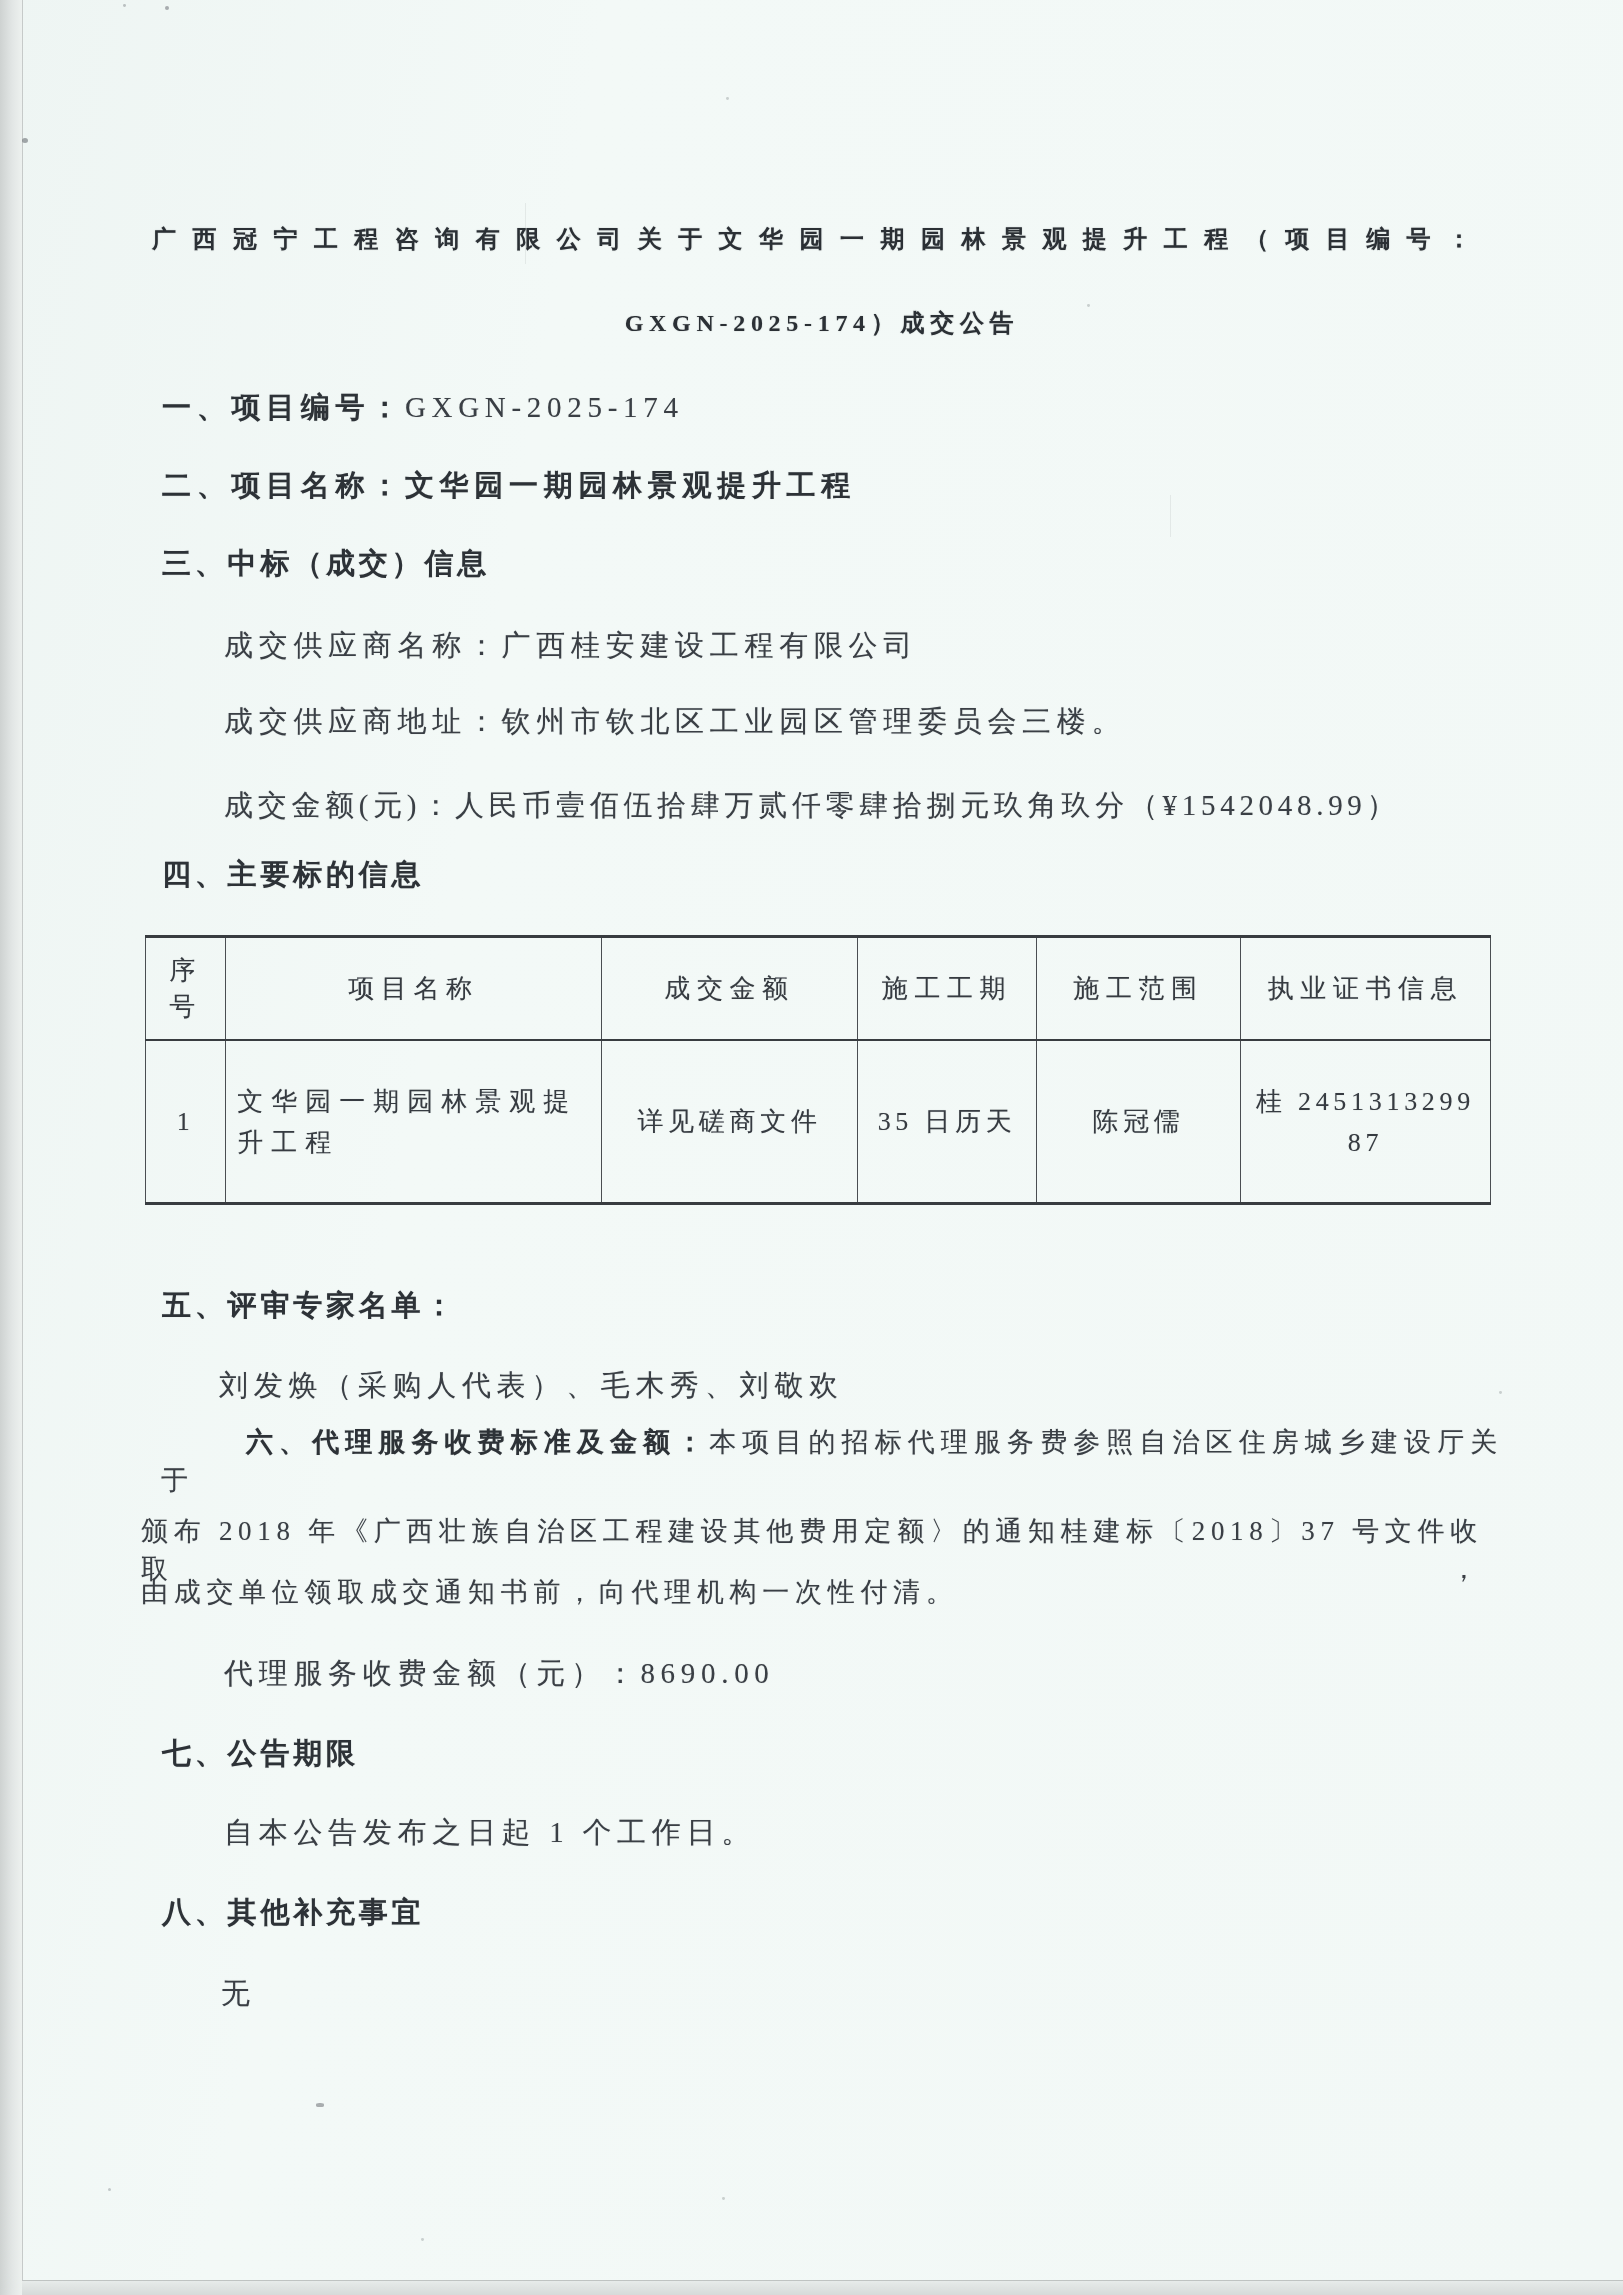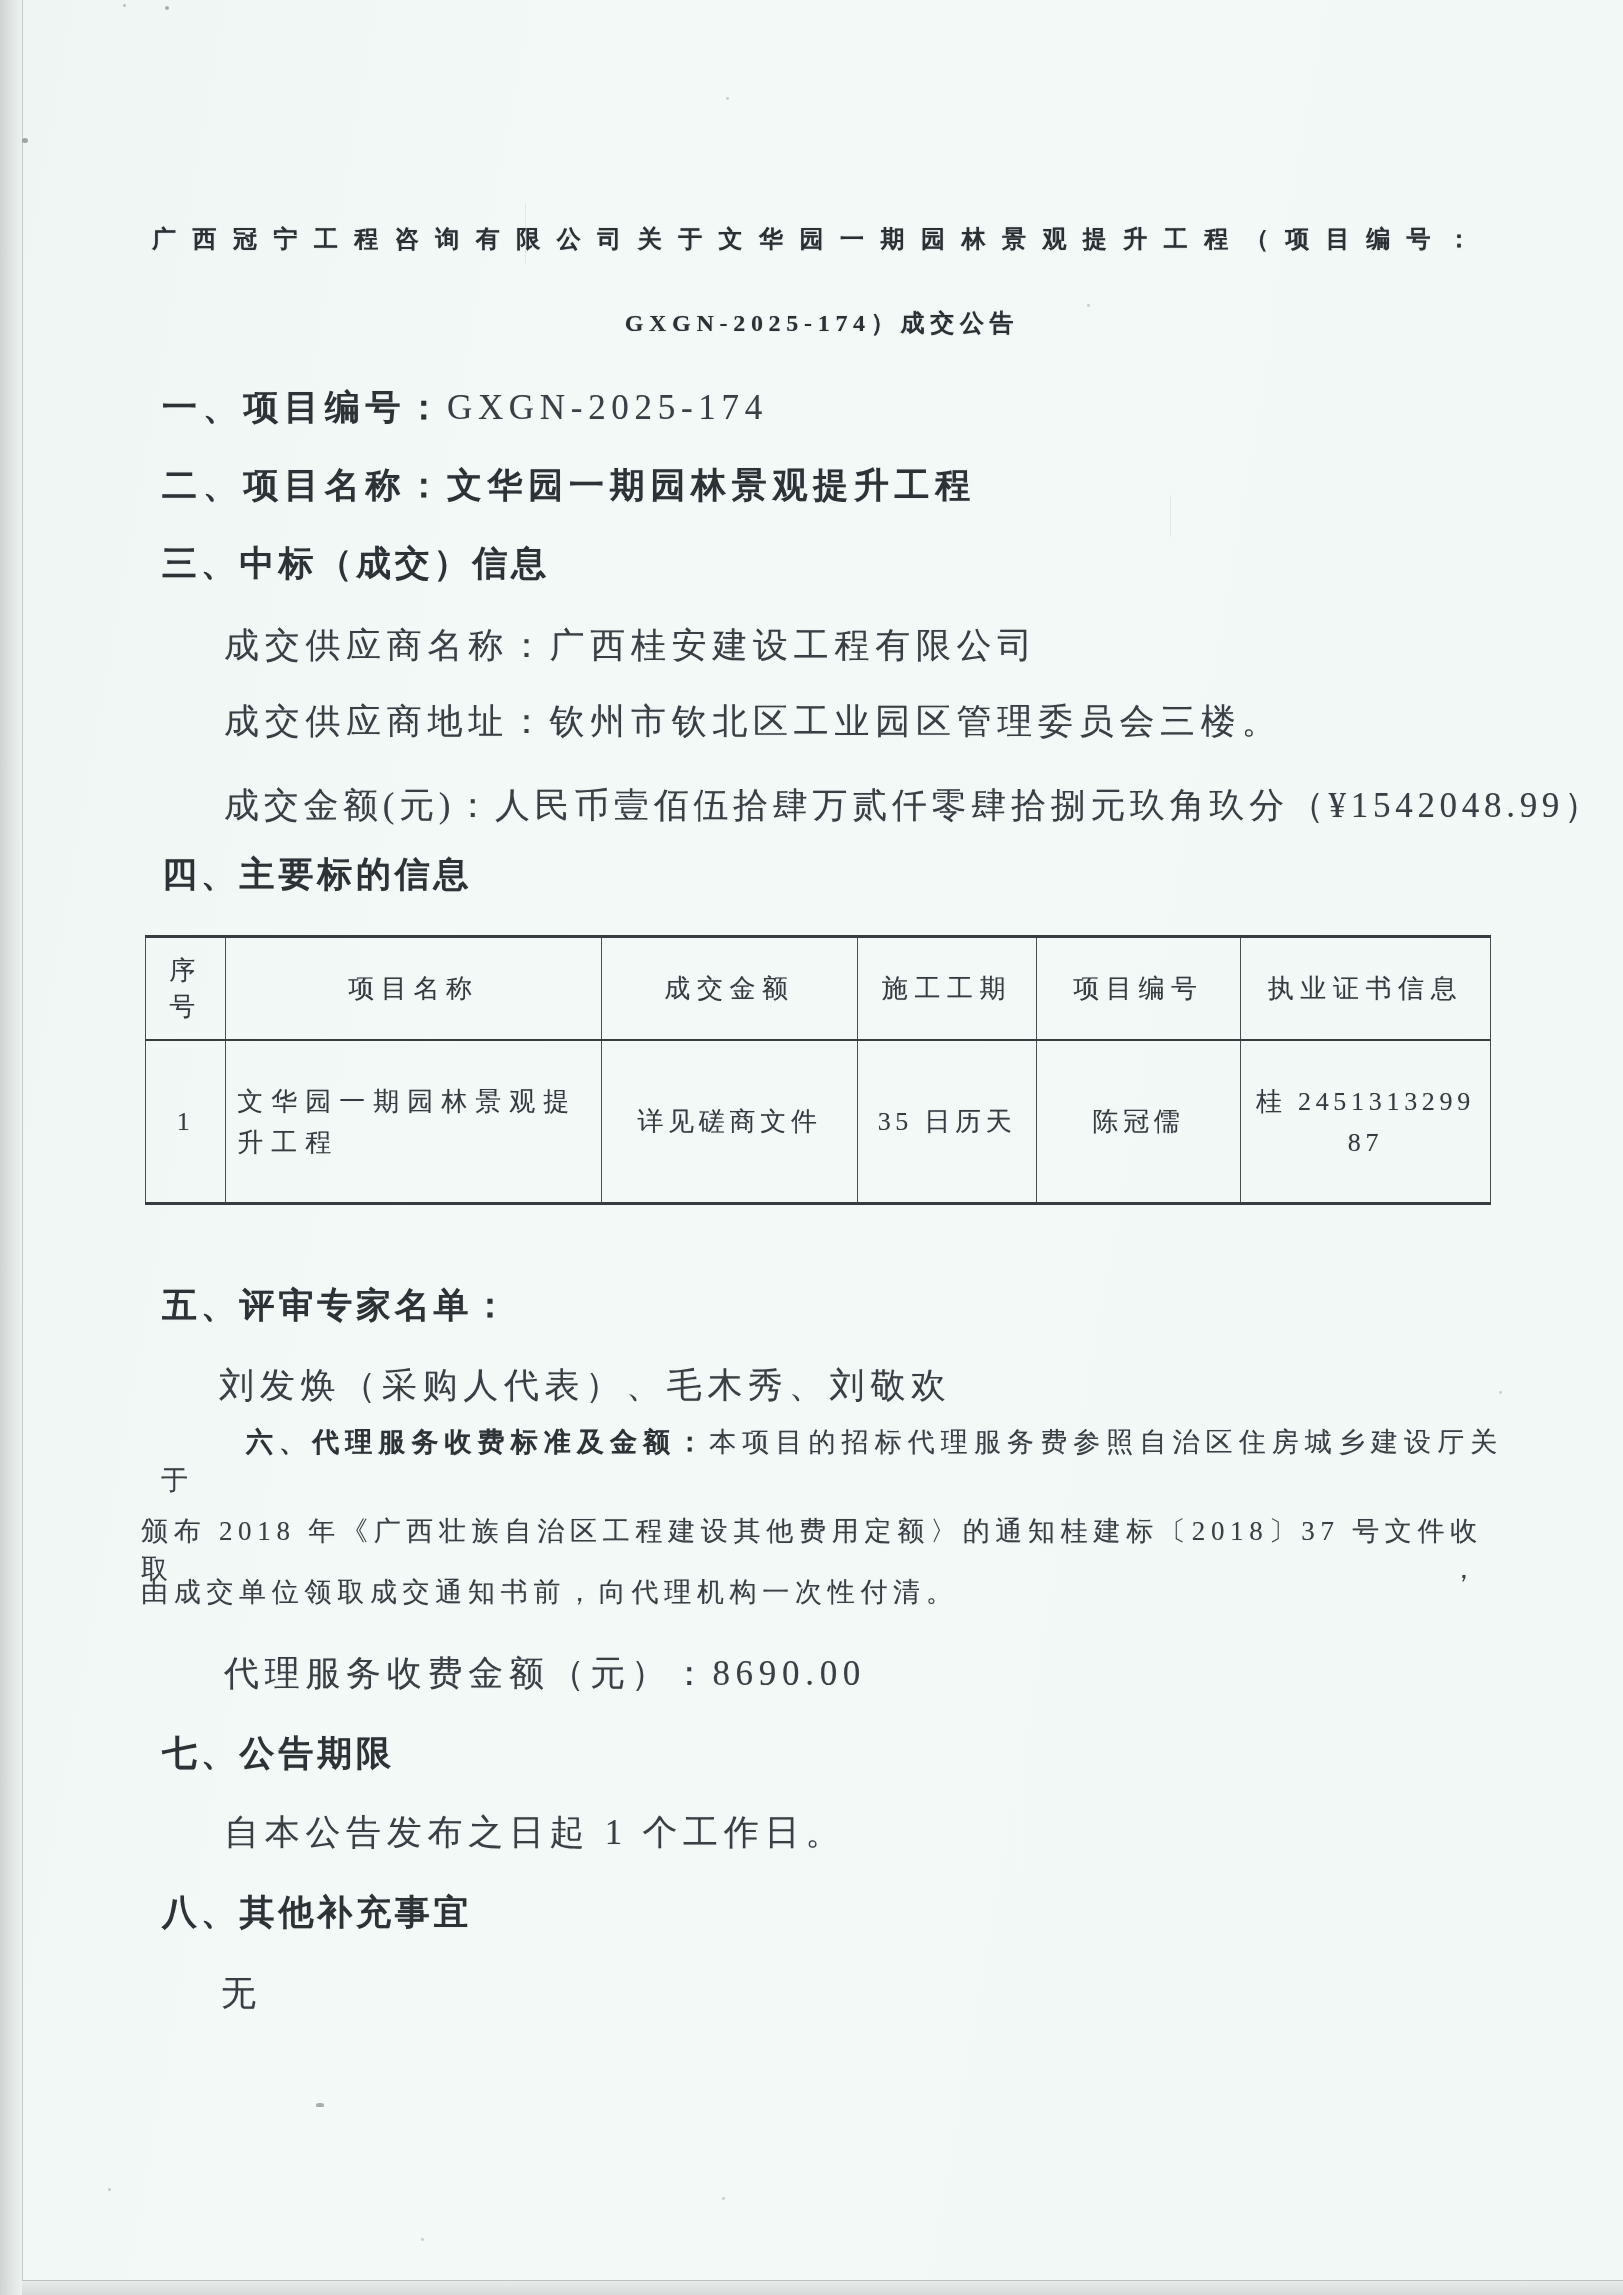--- a/index.html
+++ b/index.html
@@ -15,21 +15,21 @@
   .scan-strip-left{
     position:absolute;left:0;top:0;width:22px;height:100%;
     background:linear-gradient(to right,#ced2d1,#e2e6e5 55%,#edf1ef);
     border-right:0.9px solid #c6cac9;
   }
   .scan-strip-bottom{
     position:absolute;left:22px;right:0;bottom:0;height:14px;
     background:linear-gradient(to top,#d6dad9,#e7ebea);
     border-top:1.4px solid #bfc3c2;
   }
-  .line{position:absolute;white-space:nowrap;font-size:35px;line-height:37px;letter-spacing:5.7px;
+  .line{position:absolute;white-space:nowrap;font-size:29px;line-height:37px;letter-spacing:5.7px;
         text-shadow:0 0 0.9px rgba(55,60,66,.30);}
   .hd{font-weight:700;color:#2d3237;letter-spacing:3.8px;}
   .hd-inline{font-weight:700;color:#2d3237;}
   .title-line{position:absolute;font-size:24px;font-weight:700;color:#2b3035;line-height:43px;
         text-shadow:0 0 1.2px rgba(45,50,56,.35);}
   .title-1{left:152px;top:218px;width:1320px;text-align:justify;text-align-last:justify;letter-spacing:0.9px;}
   .title-2{left:21px;right:0;top:302px;text-align:center;letter-spacing:5.7px;}
   .para-line{position:absolute;left:141px;width:1342px;font-size:27px;line-height:38px;letter-spacing:5.7px;
         white-space:normal;text-shadow:0 0 0.9px rgba(55,60,66,.30);}
   .just{text-align:justify;text-align-last:justify;}
@@ -85,21 +85,21 @@
           <col style="width:204px">
           <col style="width:250px">
       </colgroup>
       <thead>
         <tr>
           <th style="line-height:36px;">序
 号</th>
           <th>项目名称</th>
           <th>成交金额</th>
           <th>施工工期</th>
-          <th>项目编号</th>
+          <th>施工范围</th>
           <th>执业证书信息</th>
         </tr>
       </thead>
       <tbody>
         <tr>
           <td>1</td>
           <td class="name-cell">文华园一期园林景观提
 升工程</td>
           <td>详见磋商文件</td>
           <td>35 日历天</td>

